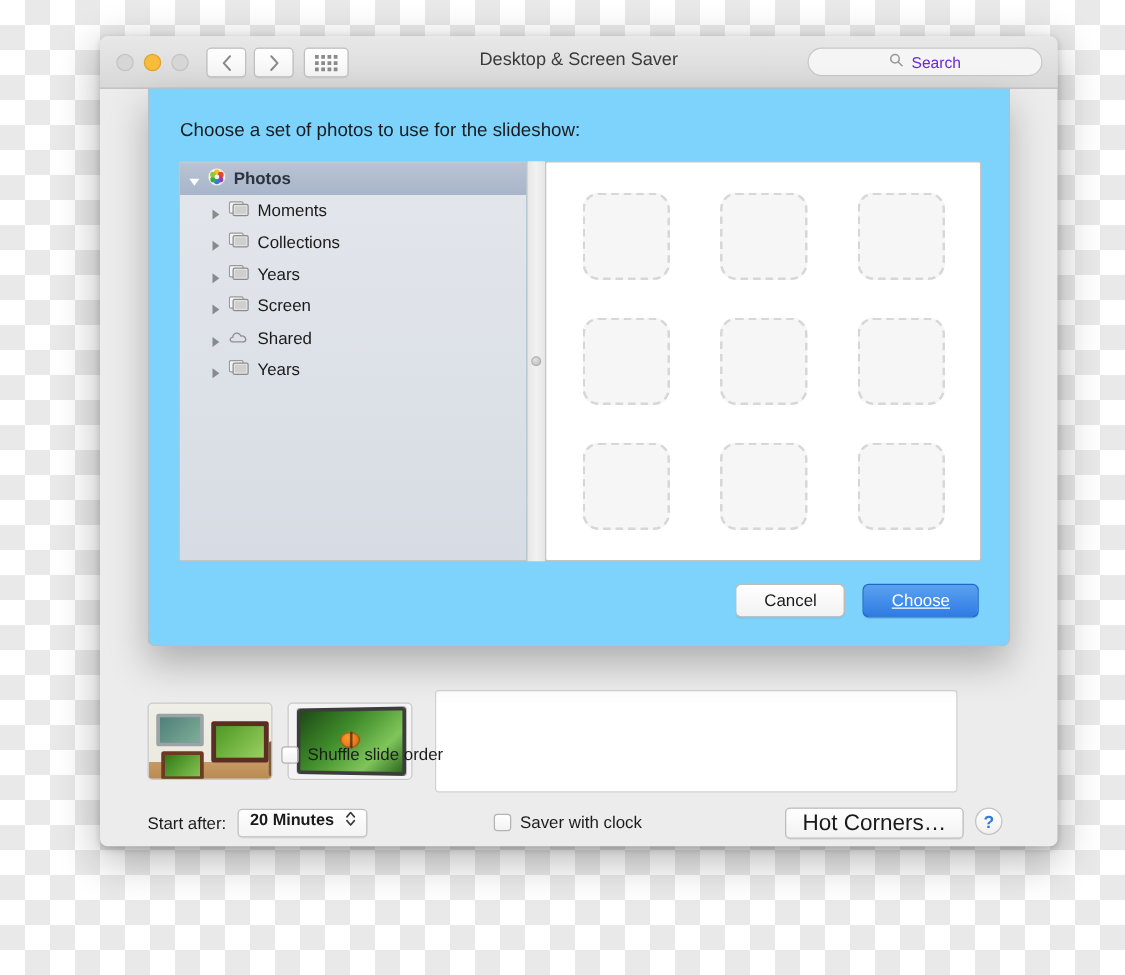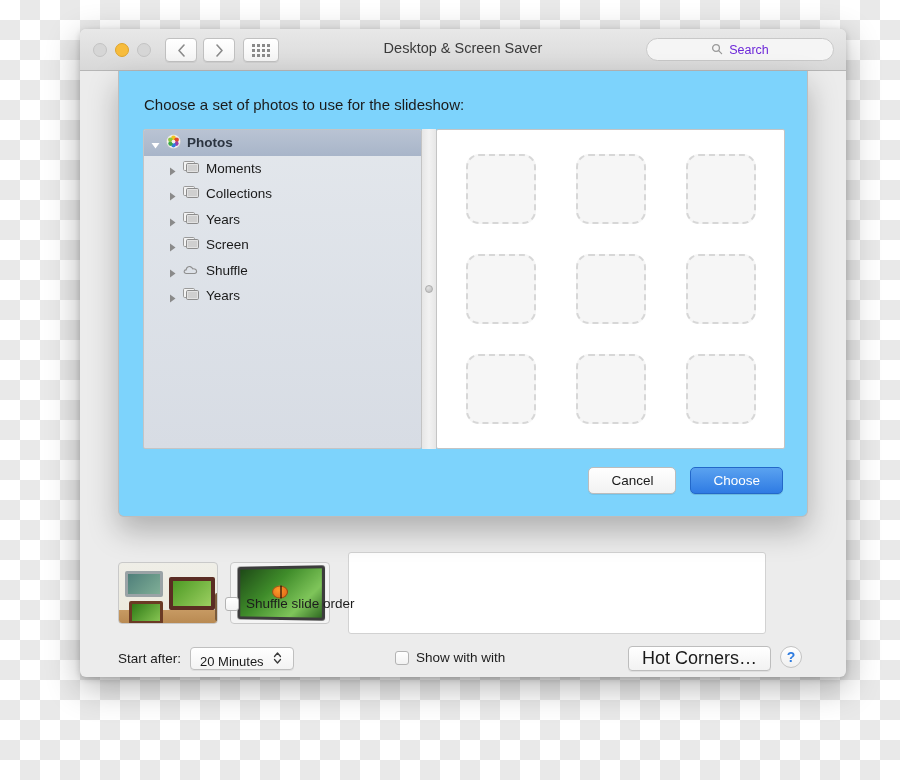--- a/index.html
+++ b/index.html
@@ -138,21 +138,21 @@
   }
   .cb-label { font-size: 13.5px; color: #1c1c1c; }
 
   .bottom-bar { position: absolute; left: 0; right: 0; top: 570px; height: 44px; }
   .start-after { position:absolute; left: 38px; top: 6px; display:flex; align-items:center; gap:9px; }
   .ba-label { font-size: 13.5px; color:#1c1c1c; }
   .popup {
     height: 23px; min-width: 104px; border-radius: 4px;
     background: linear-gradient(to bottom,#ffffff,#f3f3f3);
     border: 1px solid #bfbfbf; box-shadow: 0 1px 0 rgba(0,0,0,0.06);
-    display:flex; align-items:flex-end; padding: 0 6px 0 9px; gap: 9px;
+    display:flex; align-items:flex-start; padding: 0 6px 0 9px; gap: 9px; font-weight: bold;
   }
   .popup .val { font-size: 13px; color:#1a1a1a; }
 
   .show-clock { position:absolute; left: 315px; top: 9px; display:flex; align-items:center; gap:7px; }
 
   .hot-corners {
     position:absolute; left: 548px; top: 5px;
     height: 25px; padding: 0 13px; border-radius: 4px;
     background: linear-gradient(to bottom,#ffffff,#f2f2f2);
     border: 1px solid #bdbdbd; box-shadow: 0 1px 0 rgba(0,0,0,0.06);
@@ -250,20 +250,21 @@
   }
   .btn.cancel {
     background: linear-gradient(to bottom,#ffffff,#f2f2f2);
     border: 1px solid #bcbcbc; color: #1a1a1a;
     box-shadow: 0 1px 0 rgba(0,0,0,0.07);
   }
   .btn.default {
     background: linear-gradient(to bottom,#5aa2f0 0%, #2f7be3 100%);
     border: 1px solid #2368c9; color: #ffffff;
     box-shadow: 0 1px 0 rgba(0,0,0,0.12);
+    text-decoration: underline;
   }
 </style>
 </head>
 <body>
 
 <div id="canvas">
 
   <div id="prefs-window">
 
     <div id="titlebar">
@@ -360,21 +361,21 @@
               <svg width="9" height="14" viewBox="0 0 9 14">
                 <polyline points="1.5,5.5 4.5,2 7.5,5.5" fill="none" stroke="#3a3a3a" stroke-width="1.3" stroke-linecap="round" stroke-linejoin="round"></polyline>
                 <polyline points="1.5,8.5 4.5,12 7.5,8.5" fill="none" stroke="#3a3a3a" stroke-width="1.3" stroke-linecap="round" stroke-linejoin="round"></polyline>
               </svg>
             </span>
           </div>
         </div>
 
         <div class="show-clock">
           <span class="checkbox"></span>
-          <span class="cb-label">Show with with</span>
+          <span class="cb-label">Saver with clock</span>
         </div>
 
         <div class="hot-corners">Hot Corners…</div>
 
         <div class="help-btn">?</div>
       </div>
     </div>
 
     <div id="sheet">
 
@@ -473,21 +474,21 @@
             <span class="disclosure">
               <svg width="9" height="9" viewBox="0 0 9 9">
                   <polygon points="2,0.5 7.5,4.5 2,8.5" fill="#8a8a8a"></polygon>
                 </svg>
             </span>
             <span>
               <svg width="17" height="14" viewBox="0 0 17 14">
                 <path d="M3.5 11.5 C1.6 11.5 0.8 10.1 1.3 9 C1.7 8.1 2.7 7.8 3.2 7.9 C3.2 5.6 5.2 4.2 7.2 4.6 C8.6 4.9 9.4 5.9 9.7 6.9 C11.6 6.3 13.6 7.6 13.6 9.3 C13.6 10.6 12.7 11.5 11.4 11.5 Z" fill="none" stroke="#8f8f8f" stroke-width="1.1" stroke-linejoin="round"></path>
               </svg>
             </span>
-            <span class="label">Shuffle</span>
+            <span class="label">Shared</span>
           </div>
 
           <div class="tree-row child">
             <span class="disclosure">
               <svg width="9" height="9" viewBox="0 0 9 9">
                   <polygon points="2,0.5 7.5,4.5 2,8.5" fill="#8a8a8a"></polygon>
                 </svg>
             </span>
             <span>
               <svg width="17" height="14" viewBox="0 0 17 14">

